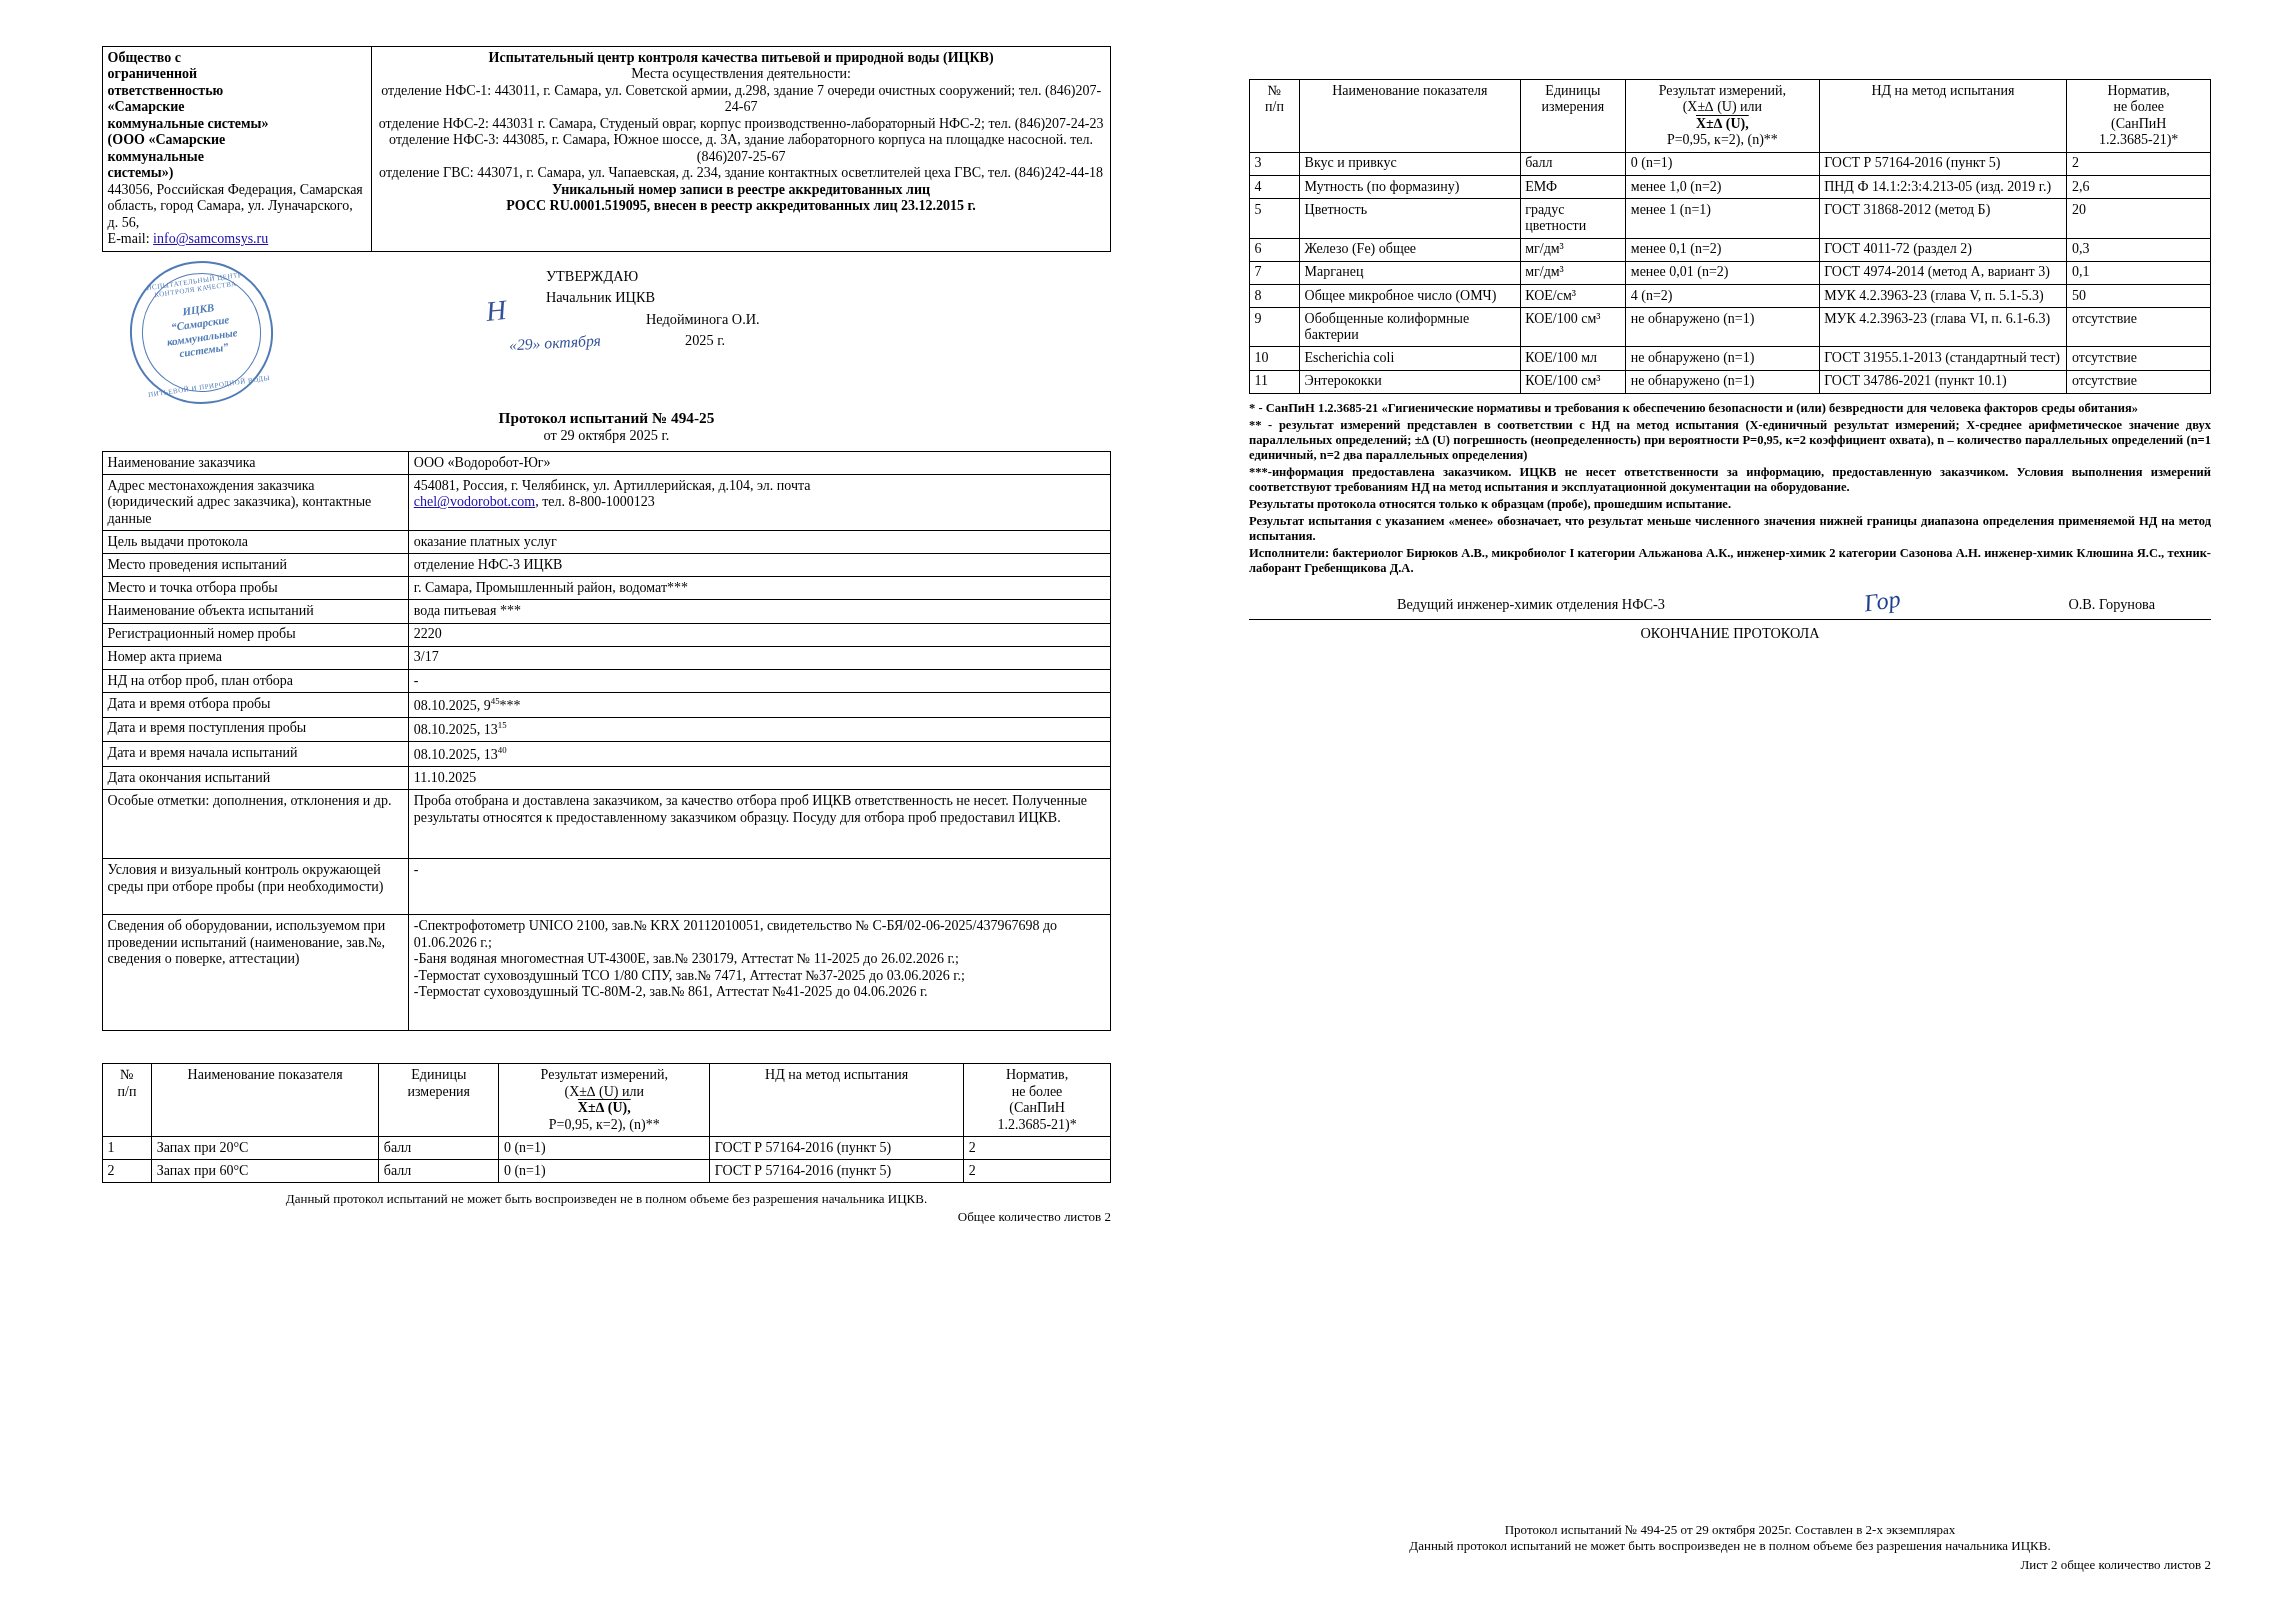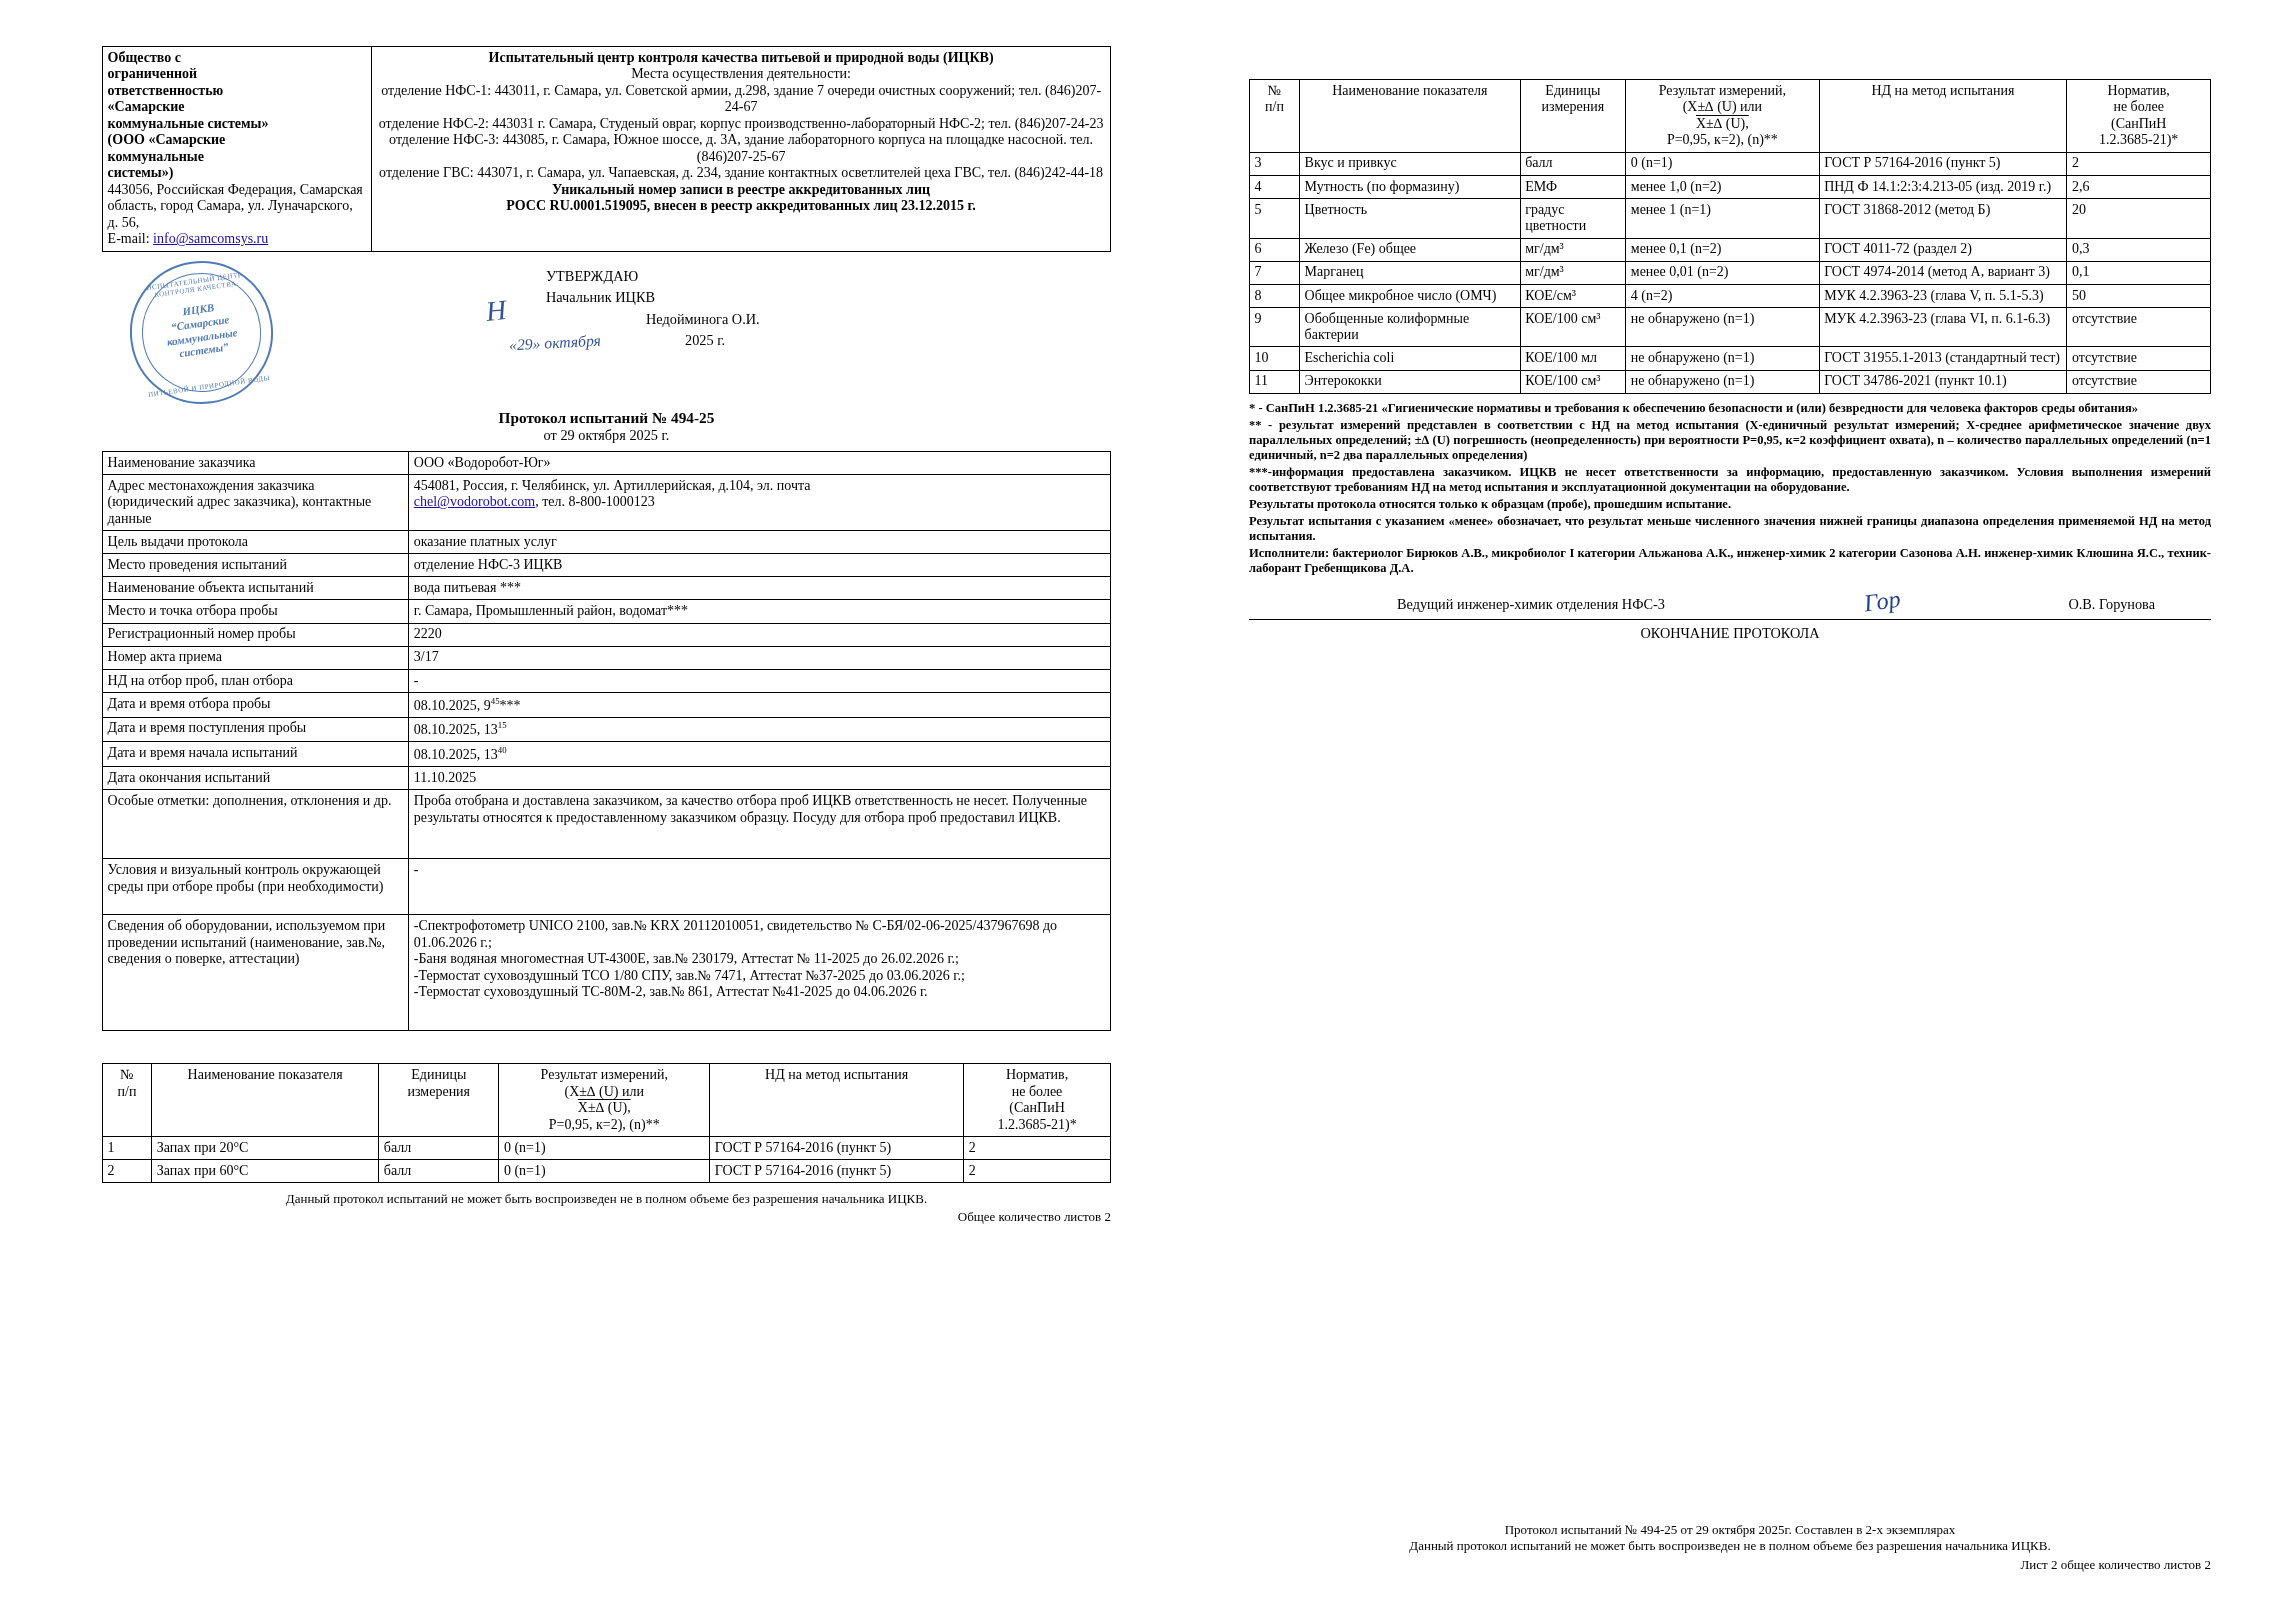--- a/index.html
+++ b/index.html
@@ -147,21 +147,21 @@
   .info-table td { font-size: 13.4px; }
   .info-table td.label { width: 296px; }
   .sup { font-size: 8.8px; vertical-align: super; }
   .results-table th {
     text-align: center;
     font-size: 13px;
     font-weight: normal;
     vertical-align: middle;
   }
   .results-table td { font-size: 13.4px; }
-  .ov { text-decoration: overline; }
+  .ov { text-decoration: overline; font-weight: bold; }
   .footer-note {
     margin-top: 8.3px;
     text-align: center;
     font-size: 13px;
   }
   .footer-note2 {
     text-align: right;
     font-size: 13px;
     margin-top: 2px;
   }
@@ -287,26 +287,26 @@
       </tr>
       <tr>
         <td class="label">Цель выдачи протокола</td>
         <td>оказание платных услуг</td>
       </tr>
       <tr>
         <td class="label">Место проведения испытаний</td>
         <td>отделение НФС-3 ИЦКВ</td>
       </tr>
       <tr>
+        <td class="label">Место и точка отбора пробы</td>
+        <td>г. Самара, Промышленный район, водомат***</td>
+      </tr>
+      <tr>
         <td class="label">Наименование объекта испытаний</td>
         <td>вода питьевая ***</td>
-      </tr>
-      <tr>
-        <td class="label">Место и точка отбора пробы</td>
-        <td>г. Самара, Промышленный район, водомат***</td>
       </tr>
       <tr>
         <td class="label">Регистрационный номер пробы</td>
         <td>2220</td>
       </tr>
       <tr>
         <td class="label">Номер акта приема</td>
         <td>3/17</td>
       </tr>
       <tr>

